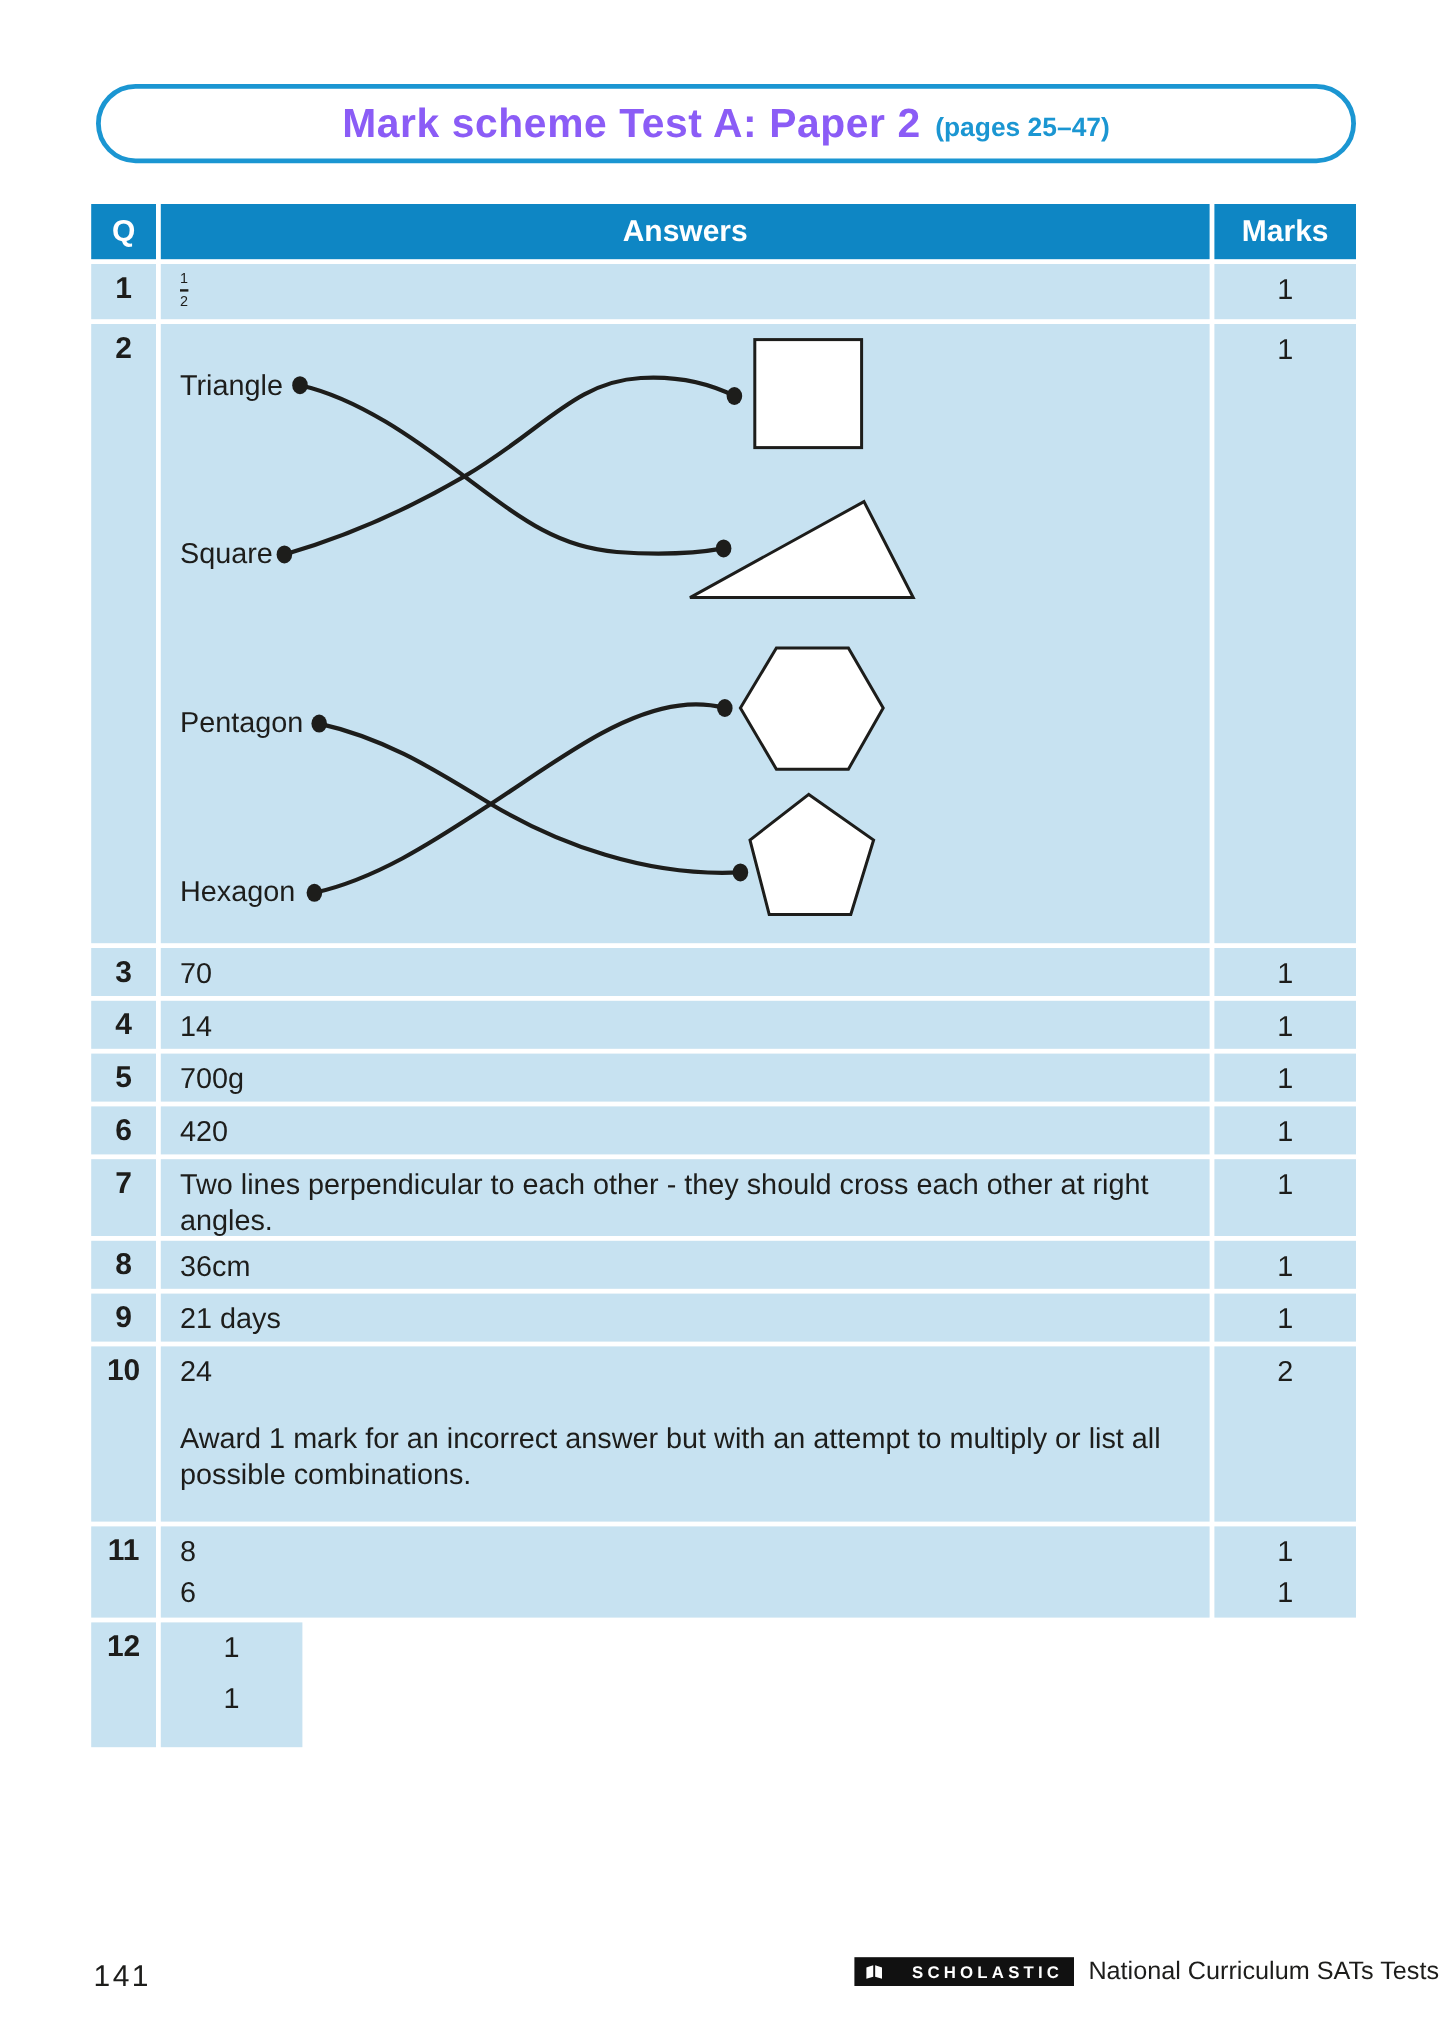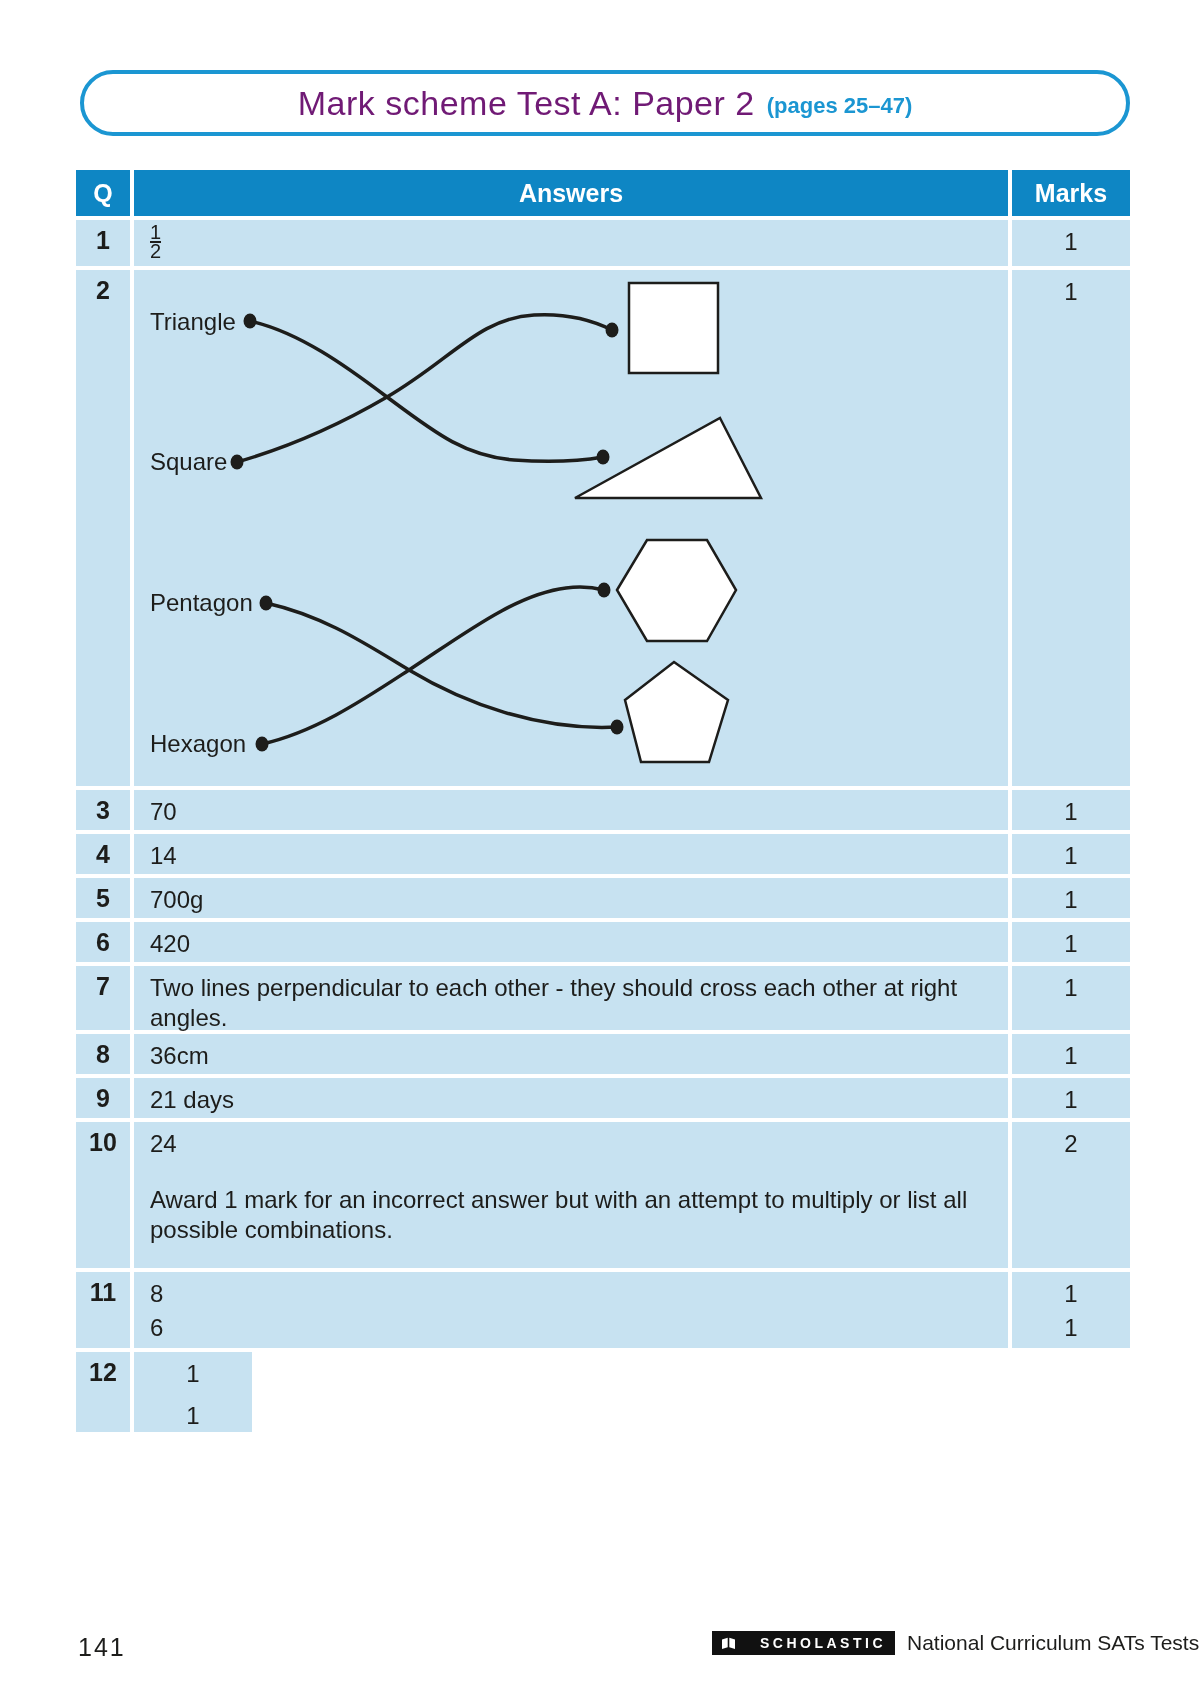--- a/index.html
+++ b/index.html
@@ -7,38 +7,38 @@
     width:1200px;height:1697px;position:relative;overflow:hidden;
     font-family:"Liberation Sans","DejaVu Sans",sans-serif;
     color:#1d1d1b;
   }
   
   .title-box{
     position:absolute;left:80px;top:70px;width:1042px;height:58px;
     border:4px solid #1b96d2;border-radius:34px;background:#fff;
     display:flex;align-items:center;justify-content:center;gap:12px;
   }
-  .title-main{font-size:34px;font-weight:normal;color:#701a75;letter-spacing:0.5px;}
+  .title-main{font-size:34px;font-weight:bold;color:#8b5cf6;letter-spacing:0.5px;}
   .title-pages{font-size:22px;font-weight:bold;color:#1b96d2;position:relative;top:3px;}
   
   .mark-table{
     position:absolute;left:76px;top:170px;width:1054px;
     display:flex;flex-direction:column;gap:4px;
   }
   .row{display:flex;gap:4px;}
   .c{background:#c7e2f1;box-sizing:border-box;}
   .cell-q{width:54px;flex:0 0 54px;text-align:center;font-weight:bold;font-size:25px;padding-top:6px;}
   .cell-a{flex:1;font-size:24px;line-height:30px;padding:7px 40px 0 16px;}
   .cell-m{width:118px;flex:0 0 118px;text-align:center;font-size:24px;line-height:30px;padding-top:7px;}
   .hdr .c{background:#0e86c4;color:#ffffff;font-weight:bold;font-size:25px;
           display:flex;align-items:center;justify-content:center;padding:0;}
   .h-hdr{height:46px;} .h-s{height:40px;} .h-r1{height:46px;} .h-r2{height:516px;}
-  .h-r7{height:64px;} .h-r10{height:146px;} .h-r11{height:76px;} .h-r12{height:80px;}
+  .h-r7{height:64px;} .h-r10{height:146px;} .h-r11{height:76px;} .h-r12{height:104px;}
   
-  .frac{display:inline-block;text-align:center;font-size:20px;line-height:15px;vertical-align:top;margin-top:-2px;}
+  .frac{display:inline-block;text-align:center;font-size:12px;line-height:15px;vertical-align:top;margin-top:-2px;}
   .frac .bar{display:block;height:2px;background:#1d1d1b;margin:1px 0;}
   
   .note{margin-top:26px;}
   .line2-gap26{margin-top:26px;}
   .line2-gap4{margin-top:4px;}
   .mark2-gap{margin-top:12px;}
   
   .diagram-cell{position:relative;padding:14px;}
   .diagram-svg{position:absolute;left:0;top:0;}
   .shape-label{position:absolute;left:16px;font-size:24px;line-height:30px;}

